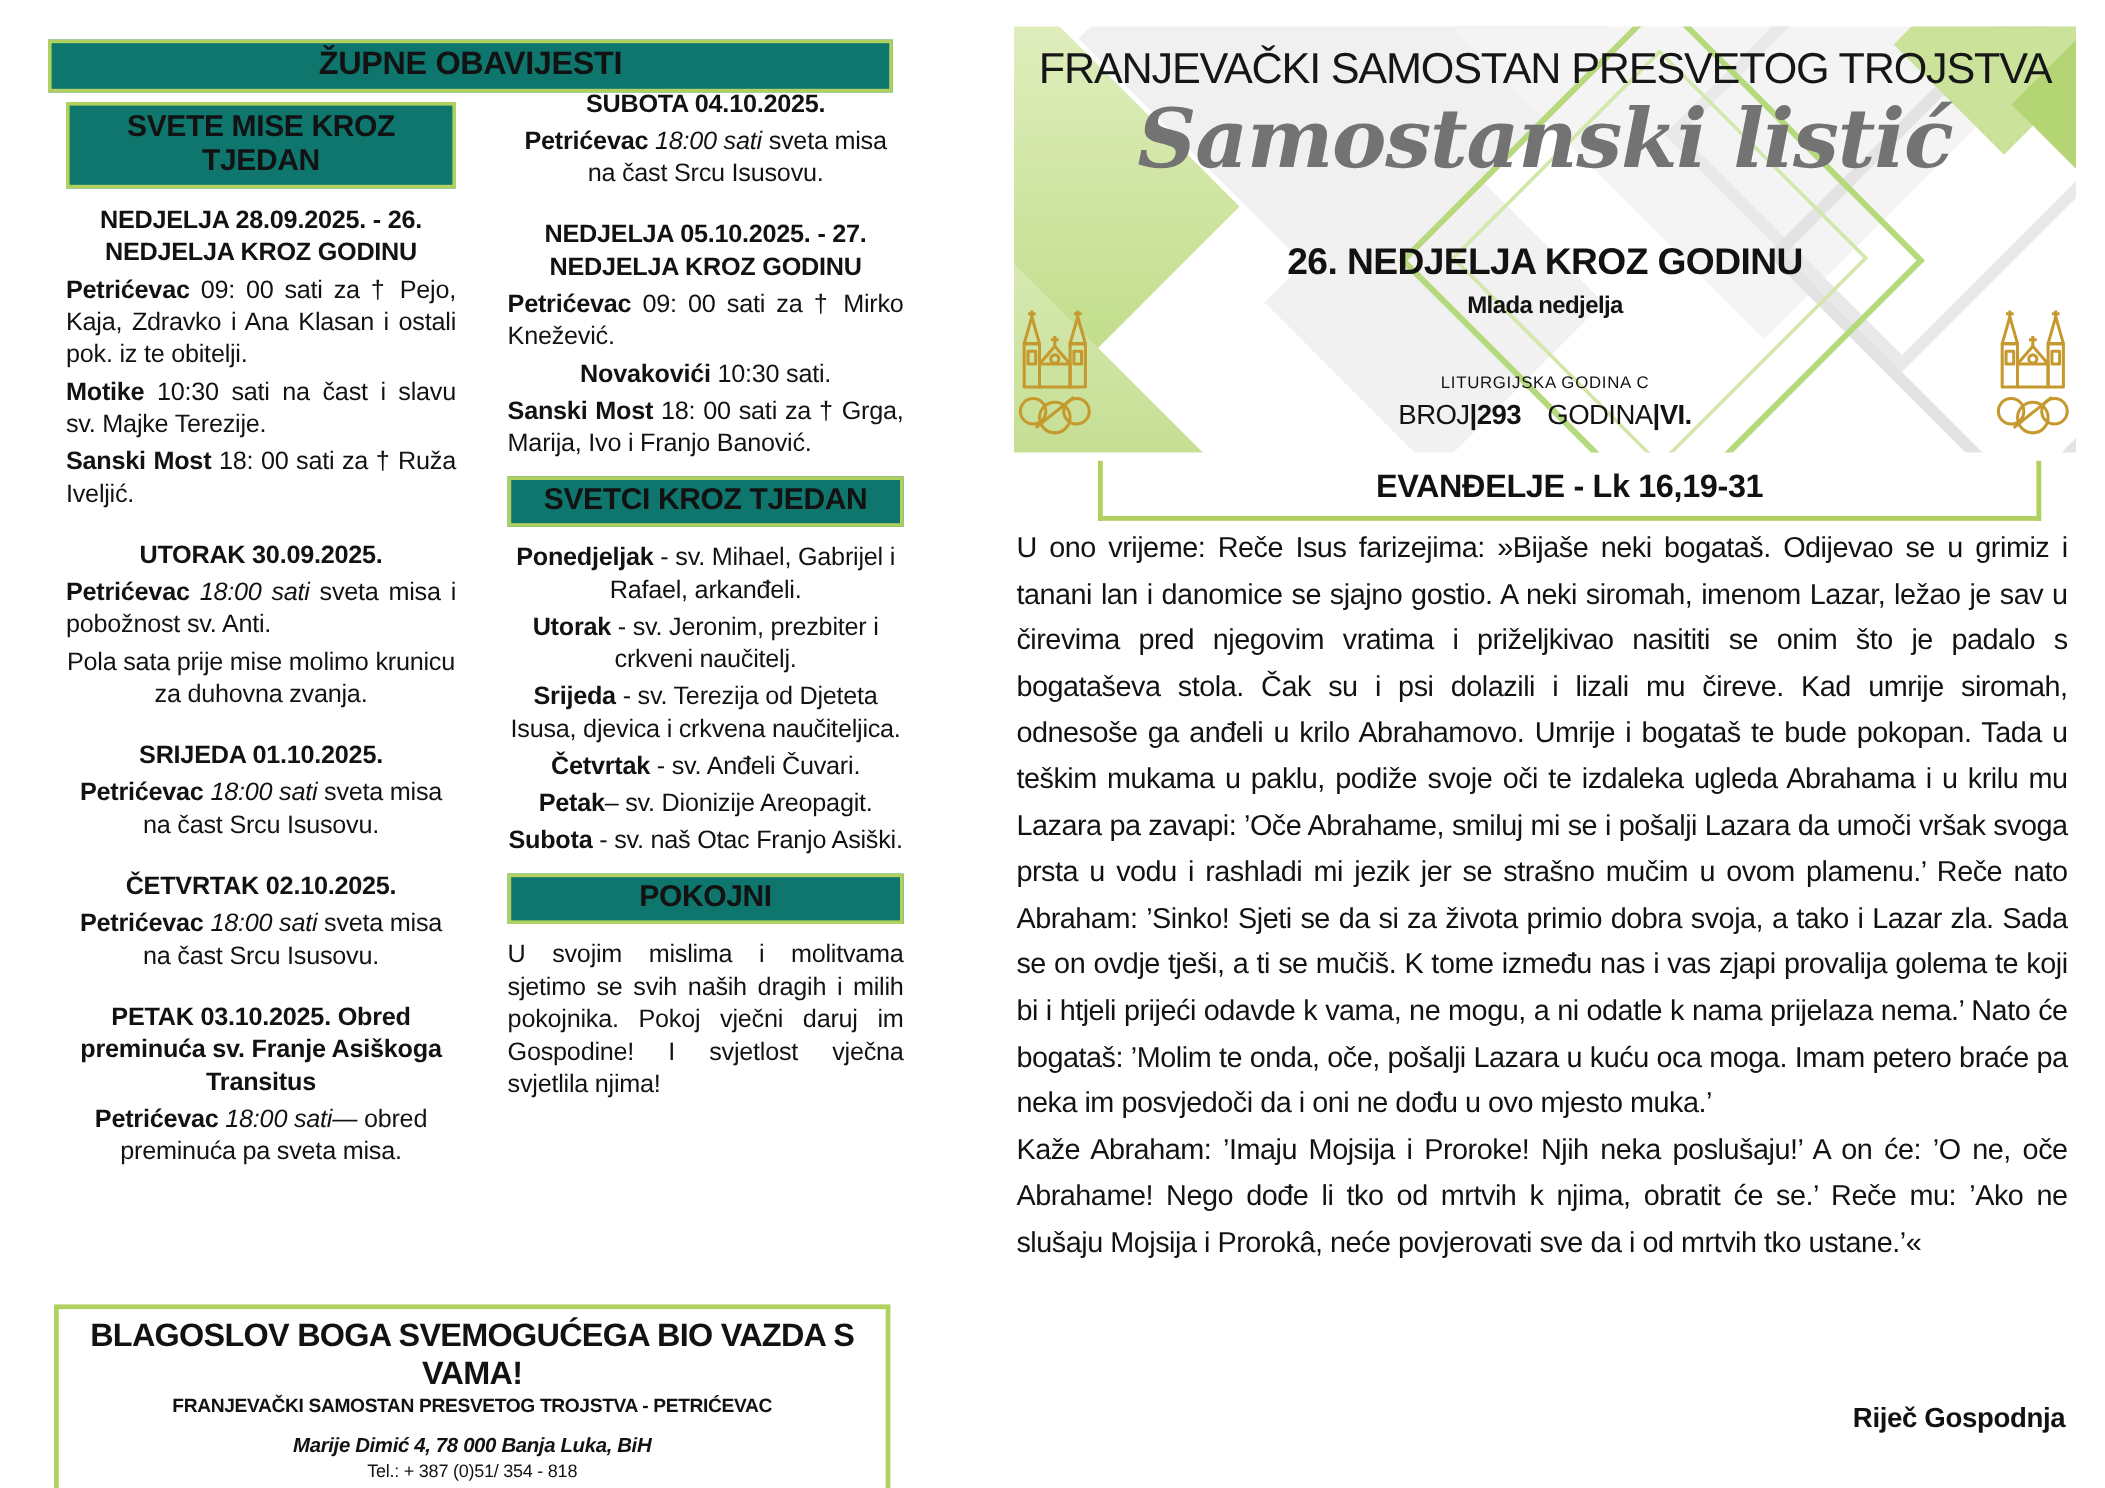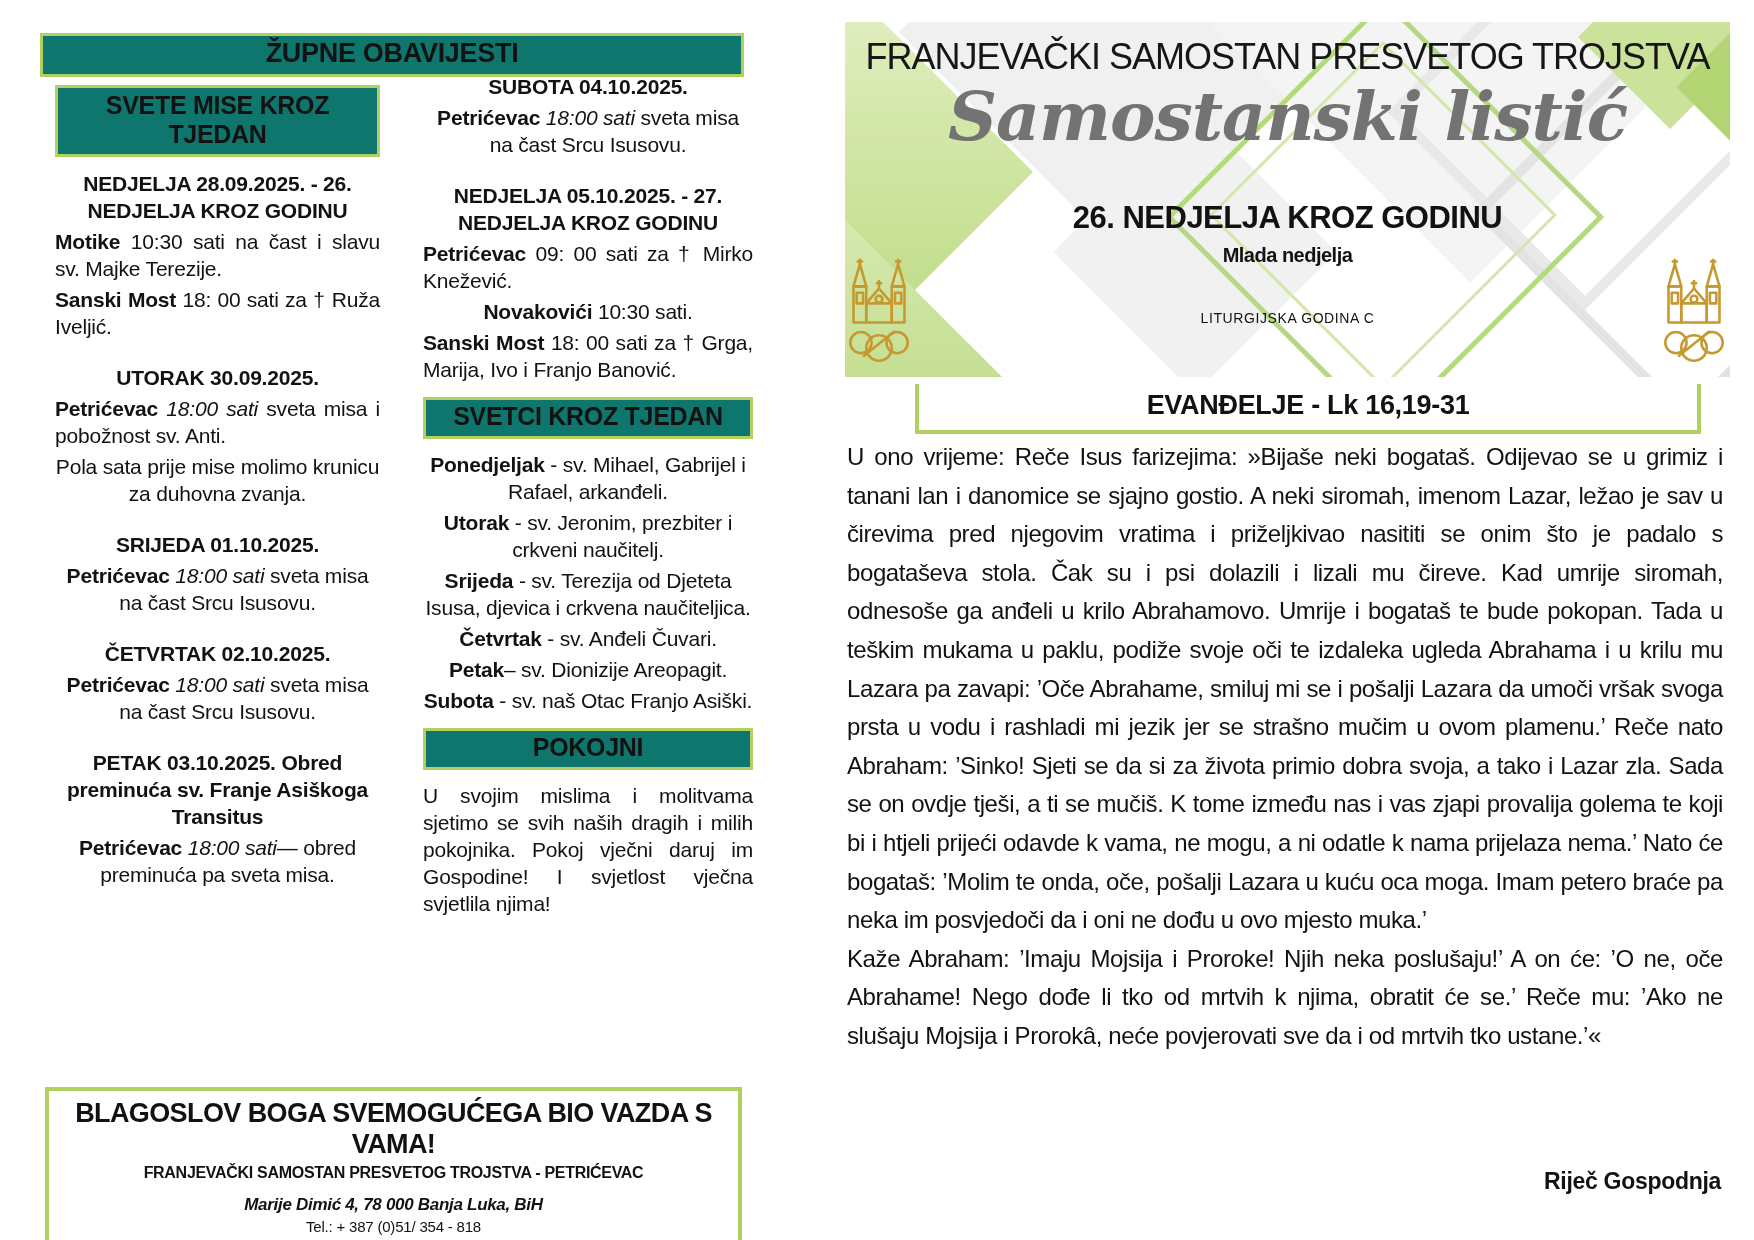--- a/index.html
+++ b/index.html
@@ -99,20 +99,21 @@
 <body>
 
 <div>
 
   <div class="gbox zupne">ŽUPNE OBAVIJESTI</div>
 
   <div class="colwrap col1">
     <div class="gbox mise-title">SVETE MISE KROZ TJEDAN</div>
     <div class="plist">
         <p class="para"><span class="b">NEDJELJA 28.09.2025. - 26. NEDJELJA KROZ GODINU</span></p>
+        <p class="para just"><span class="b">Petrićevac</span><span> 09: 00 sati za † Pejo, Kaja, Zdravko i Ana Klasan i ostali pok. iz te obitelji.</span></p>
         <p class="para just"><span class="b">Motike</span><span> 10:30 sati na čast i slavu sv. Majke Terezije.</span></p>
         <p class="para just"><span class="b">Sanski Most</span><span> 18: 00 sati za † Ruža Iveljić.</span></p>
         <p class="para gap"><span class="b">UTORAK 30.09.2025.</span></p>
         <p class="para just"><span class="b">Petrićevac</span><span> </span><span class="i">18:00 sati</span><span> sveta misa i pobožnost sv. Anti.</span></p>
         <p class="para"><span>Pola sata prije mise molimo krunicu za duhovna zvanja.</span></p>
         <p class="para gap"><span class="b">SRIJEDA 01.10.2025.</span></p>
         <p class="para"><span class="b">Petrićevac</span><span> </span><span class="i">18:00 sati</span><span> sveta misa na čast Srcu Isusovu.</span></p>
         <p class="para gap"><span class="b">ČETVRTAK 02.10.2025.</span></p>
         <p class="para"><span class="b">Petrićevac</span><span> </span><span class="i">18:00 sati</span><span> sveta misa na čast Srcu Isusovu.</span></p>
         <p class="para gap"><span class="b">PETAK 03.10.2025. Obred preminuća sv. Franje Asiškoga Transitus</span></p>
@@ -164,20 +165,23 @@
     <div class="d d9"></div>
     <div class="d d10"></div>
     <div class="d d5"></div>
     <div class="d d6"></div>
 
     <div class="txt monastery">FRANJEVAČKI SAMOSTAN PRESVETOG TROJSTVA</div>
     <div class="txt masthead">Samostanski listić</div>
     <div class="txt sunday">26. NEDJELJA KROZ GODINU</div>
     <div class="txt subtitle">Mlada nedjelja</div>
     <div class="txt liturgical">LITURGIJSKA GODINA C</div>
+    <div class="txt issue">
+      <span>BROJ</span><span class="b">|</span><span class="b">293</span><span class="glab">GODINA</span><span class="b">|</span><span class="b">VI.</span>
+    </div>
 
     <svg class="church left" viewBox="0 0 64 104">
       <g fill="none" stroke="#c6992f" stroke-width="2.4" stroke-linejoin="round">
         <path d="M8 26 L14 5 L20 26 Z"></path>
           <rect x="8" y="26" width="12" height="34"></rect>
         <path d="M14 5 L14 0 M11 2.5 L17 2.5"></path>
         <path d="M44 26 L50 5 L56 26 Z"></path>
           <rect x="44" y="26" width="12" height="34"></rect>
         <path d="M50 5 L50 0 M47 2.5 L53 2.5"></path>
         <path d="M20 42 L32 28 L44 42"></path>

